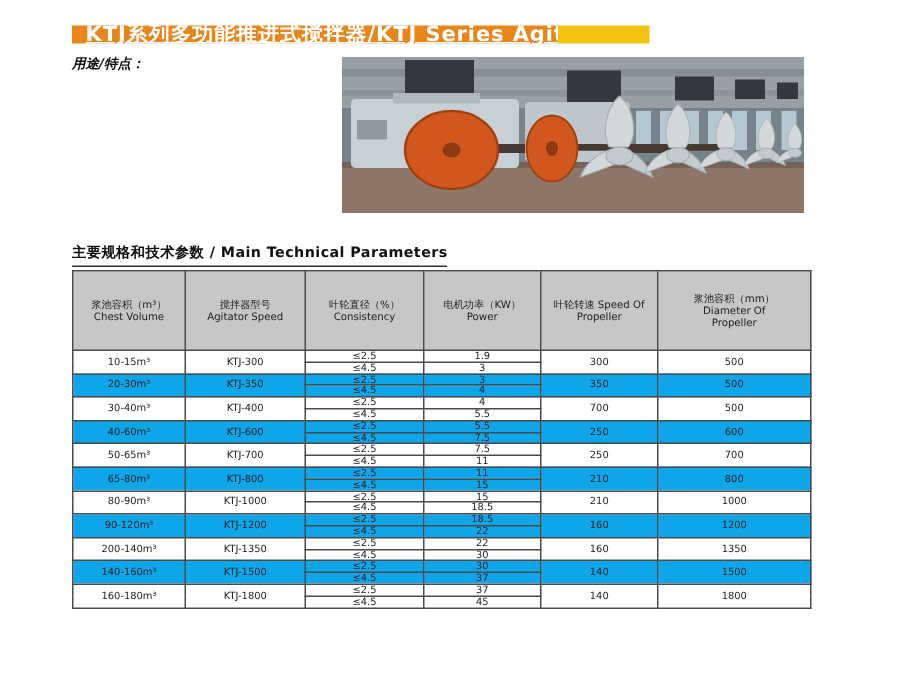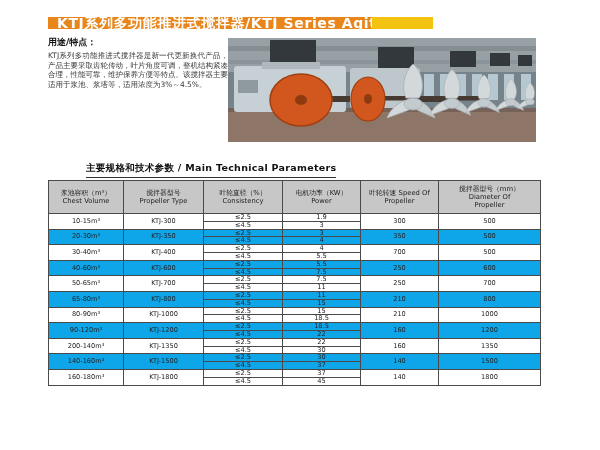--- a/index.html
+++ b/index.html
@@ -6,53 +6,52 @@
   .page{position:relative;width:600px;height:450px;background:#ffffff;overflow:hidden;
         font-family:"DejaVu Sans","Liberation Sans",sans-serif;color:#2b2b2b;}
 
   
   .header-bar{position:absolute;left:48px;top:17px;width:324px;height:12px;background:#E8861B;}
   .header-title{font-size:14px;font-weight:bold;color:#ffffff;line-height:12px;
                 padding-left:9px;letter-spacing:0.6px;white-space:nowrap;text-decoration:underline;}
   .header-accent{position:absolute;left:372px;top:17px;width:61px;height:12px;background:#F2C411;}
 
   
-  .intro{position:absolute;left:48px;top:36px;width:180px;}
+  .intro{position:absolute;left:48px;top:36px;width:180px;font-style:italic;}
   .zh-heading,.en-heading{font-size:9px;font-weight:bold;color:#111;}
   .zh-body,.en-body{font-size:7.5px;line-height:9.6px;text-align:justify;color:#3a3a3a;margin-top:2px;}
   .en-heading{margin-top:7px;}
 
   
   .photo{position:absolute;left:228px;top:38px;width:308px;height:104px;background:#8f999e;}
   .photo svg{display:block;width:100%;height:100%;}
 
   
   .table-title{position:absolute;left:48px;top:162px;font-size:9.5px;font-weight:bold;color:#111;
-               border-bottom:1px solid #333;padding-bottom:2px;letter-spacing:0.3px;margin-left:38px;}
+               border-bottom:1px solid #333;padding-bottom:2px;letter-spacing:0.3px;}
   table.spec{position:absolute;left:48px;top:180px;width:492px;border-collapse:collapse;
              table-layout:fixed;border:1px solid #333;}
   table.spec th,table.spec td{border:1px solid #4a4a4a;padding:0;text-align:center;
              vertical-align:middle;font-weight:normal;}
-  table.spec th{background:#c7c7c7;font-size:6.8px;line-height:8px;color:#222;padding:4px 0;}
+  table.spec th{background:#c7c7c7;font-size:6.8px;line-height:8px;color:#222;padding:14px 0;}
   table.spec td{font-size:6.6px;height:6.8px;line-height:6.8px;color:#222;background:#ffffff;}
   tr.shaded td{background:#0ea5e9;}
 </style>
 </head>
 <body>
 
 <div class="page">
 
   <div class="header-bar" style="background: rgb(232, 134, 27);">
     <div class="header-title">KTJ系列多功能推进式搅拌器/KTJ Series Agitator</div>
   </div>
   <div class="header-accent" style="background: rgb(242, 196, 17);"></div>
 
   <div class="intro">
     <div class="zh-heading">用途/特点：</div>
-    <div class="zh-body">KTJ系列多功能推进式搅拌器是新一代更新换代产品，产品主要采取齿轮传动，叶片角度可调，整机结构紧凑合理，性能可靠，维护保养方便等特点。该搅拌器主要适用于浆池、浆塔等，适用浓度为3%～4.5%。</div>
   </div>
 
   <div class="photo">
     <svg viewBox="0 0 308 104" preserveAspectRatio="none">
 
       <rect width="308" height="40" fill="#97a1a5"></rect>
       <rect y="8" width="308" height="5" fill="#848e93"></rect>
       <rect y="22" width="308" height="4" fill="#8a949a"></rect>
 
       <rect y="34" width="308" height="38" fill="#76838b"></rect>
@@ -139,36 +138,36 @@
         <col style="width:102px">
     </colgroup>
     <thead>
       <tr>
           <th>
             <div>浆池容积（m³）</div>
             <div>Chest Volume</div>
           </th>
           <th>
             <div>搅拌器型号</div>
-            <div>Propeller Type</div>
+            <div>Agitator Speed</div>
           </th>
           <th>
             <div>叶轮直径（%）</div>
             <div>Consistency</div>
           </th>
           <th>
             <div>电机功率（KW）</div>
             <div>Power</div>
           </th>
           <th>
             <div>叶轮转速 Speed Of</div>
             <div>Propeller</div>
           </th>
           <th>
-            <div>搅拌器型号（mm）</div>
+            <div>浆池容积（mm）</div>
             <div>Diameter Of</div>
             <div>Propeller</div>
           </th>
         </tr>
     </thead>
     <tbody>
         <tr>
           <td rowspan="2">10-15m³</td>
           <td rowspan="2">KTJ-300</td>
           <td>≤2.5</td>

